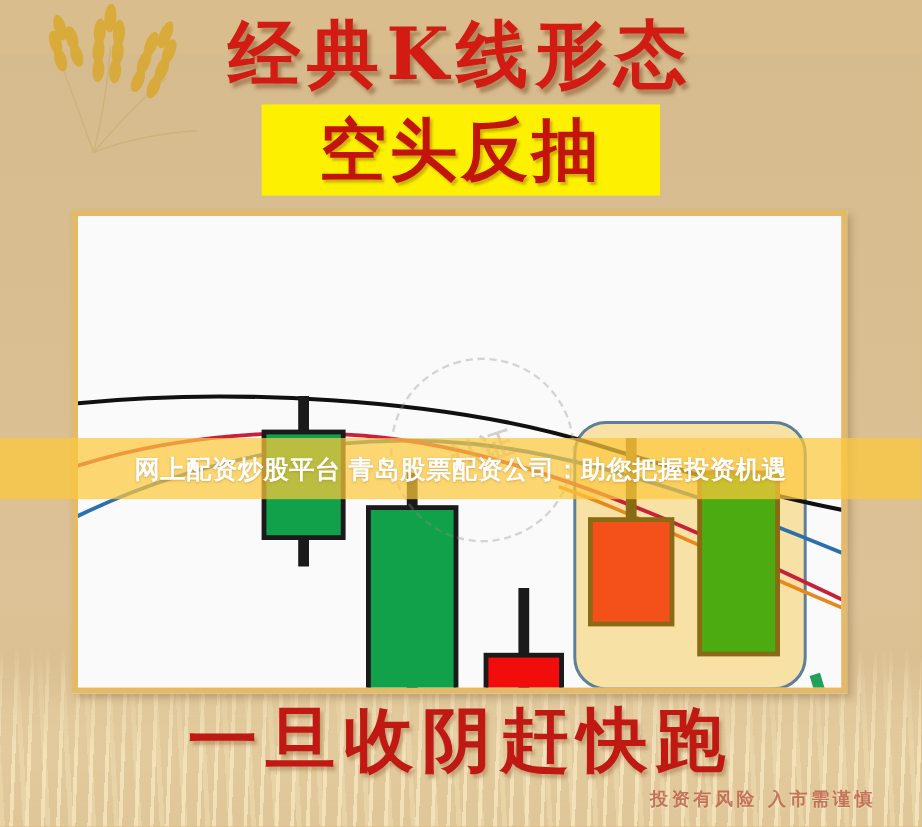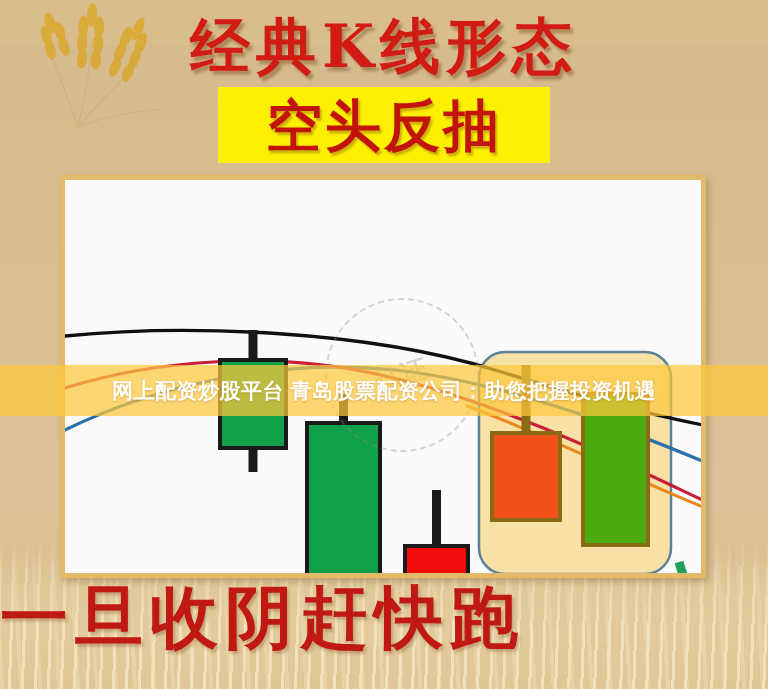--- a/index.html
+++ b/index.html
@@ -75,22 +75,22 @@
     z-index:40;
   }
   #promo-text{
     color:#ffffff;font-size:21px;font-weight:bold;letter-spacing:.5px;
     white-space:nowrap;
     text-shadow:0 1px 2px rgba(150,90,20,.35);
   }
   
   #bottom-slogan{
     position:absolute;left:0;right:0;top:536px;height:72px;
-    text-align:left;line-height:72px;
-    font-size:68px;font-weight:bold;letter-spacing:7px;
+    text-align:center;line-height:72px;
+    font-size:58px;font-weight:bold;letter-spacing:7px;
     color:#c01812;
     text-shadow:2px 3px 3px rgba(130,80,35,.35);
     font-family:"DejaVu Serif","Liberation Serif",serif;
     white-space:nowrap;
   }
   #risk-note{
     position:absolute;right:38px;top:612px;
     font-size:15px;letter-spacing:3px;font-weight:bold;
     color:#b8503a;opacity:.72;
     font-family:"DejaVu Serif","Liberation Serif",serif;
@@ -210,14 +210,15 @@
       </svg>
 
     </div>
   </div>
 
   <div id="promo-strip">
     <span id="promo-text">网上配资炒股平台 青岛股票配资公司：助您把握投资机遇</span>
   </div>
 
   <div id="bottom-slogan">一旦收阴赶快跑</div>
+  <div id="risk-note">投资有风险 入市需谨慎</div>
 
 </div>
 
 </body></html>

